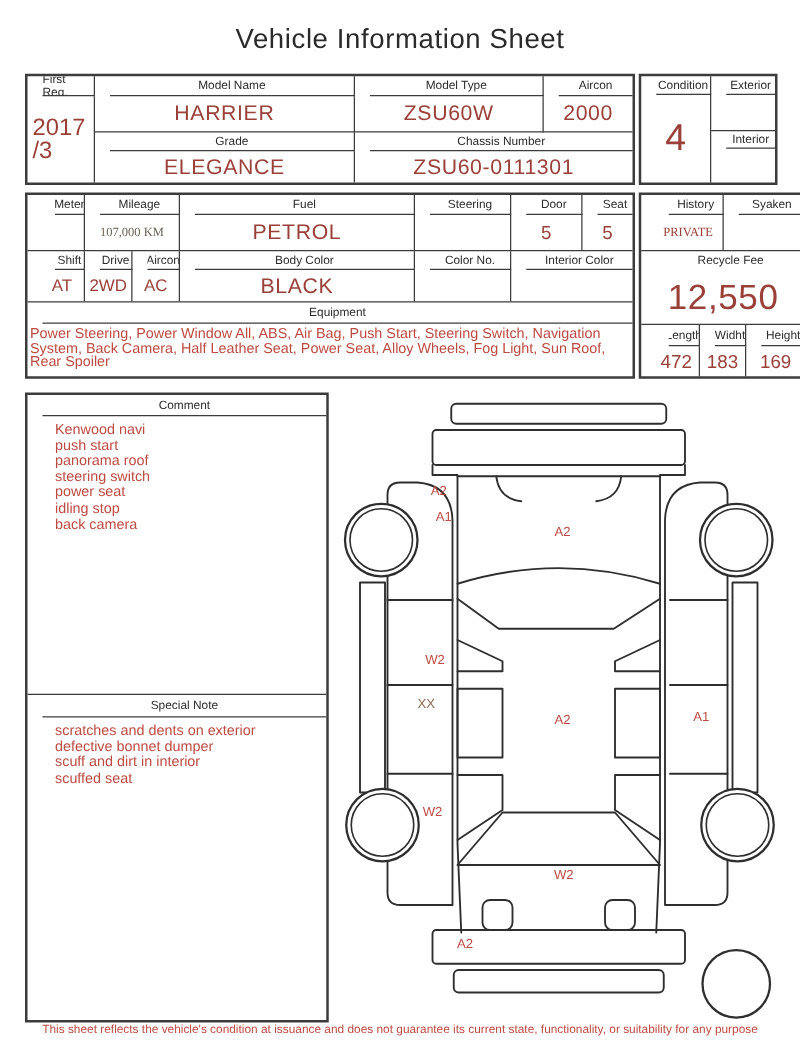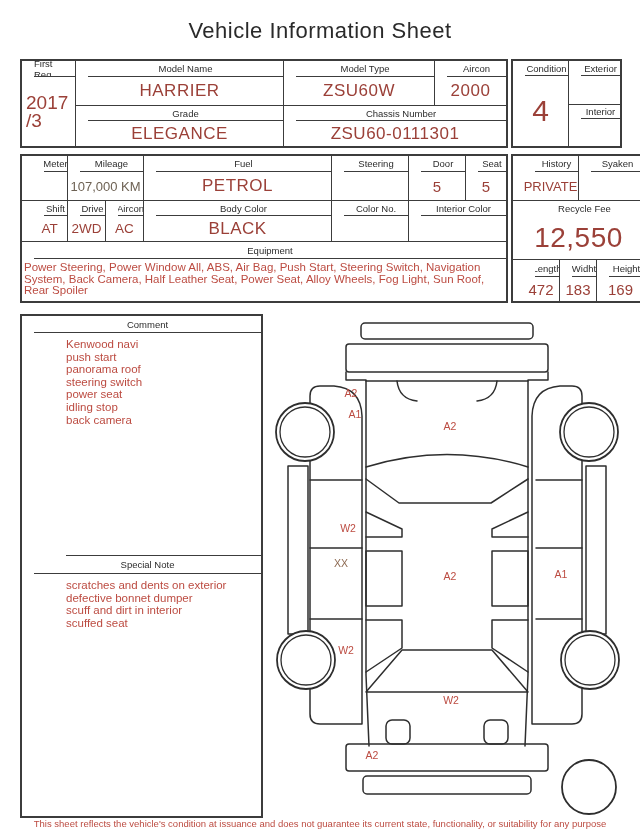--- a/index.html
+++ b/index.html
@@ -10,31 +10,31 @@
   .abs{position:absolute;box-sizing:border-box;}
   .title{left:0;top:18px;width:640px;text-align:center;font-size:22px;color:#2a2a2a;letter-spacing:.5px;}
   .tbl{border:2px solid var(--border);display:grid;background:#fff;}
   .stack{border:2px solid var(--border);display:flex;flex-direction:column;background:#fff;}
   .sub{display:grid;box-sizing:border-box;padding-left:10px;}
   .c{display:flex;align-items:center;justify-content:center;box-sizing:border-box;overflow:hidden;}
   .br{border-right:1px solid var(--border);}
   .bb{border-bottom:1px solid var(--border);}
   .hd{font-size:9.5px;color:#2c2c2c;margin-left:12px;}
   .val{color:var(--value-red);}
-  .v10{font-size:13px;}
+  .v10{font-size:10px;font-family:Liberation Serif, serif;}
   .v13{font-size:13.5px;}
   .v15{font-size:15px;}
   .v17{font-size:17px;letter-spacing:.5px;}
   .v20{font-size:28px;letter-spacing:.5px;}
   .v30{font-size:30px;}
   .firstreg{flex-direction:column;align-items:flex-start;justify-content:center;padding-left:4px;
     font-size:19px;line-height:18px;color:var(--value-red);}
   .equip{display:block;padding:3px 5px 0 2px;font-size:11.5px;line-height:11.6px;color:var(--accent-red);}
-  .freeText{display:block;padding:5px 6px 0 0;font-size:11.5px;line-height:12.6px;
-    color:var(--accent-red);white-space:pre-line;margin-left:44px;}
+  .freeText{display:block;padding:5px 6px 0 22px;font-size:11.5px;line-height:12.6px;
+    color:var(--accent-red);white-space:pre-line;}
   .mileage{color:var(--mileage);}
   .footer{left:0;top:818px;width:640px;text-align:center;font-size:9.5px;color:var(--accent-red);}
   svg .ln{fill:none;stroke:#2e2e2e;stroke-width:1.5;stroke-linejoin:round;stroke-linecap:round;}
   svg .fw{fill:#fff;stroke:#2e2e2e;stroke-width:1.5;stroke-linejoin:round;}
   svg .whl{fill:#fff;stroke:#2e2e2e;stroke-width:1.8;}
   svg .whl2{fill:none;stroke:#2e2e2e;stroke-width:1.3;}
   svg text{font-family:"Liberation Sans","DejaVu Sans",sans-serif;font-size:10.5px;
     text-anchor:middle;dominant-baseline:central;}
 </style>
 </head>

